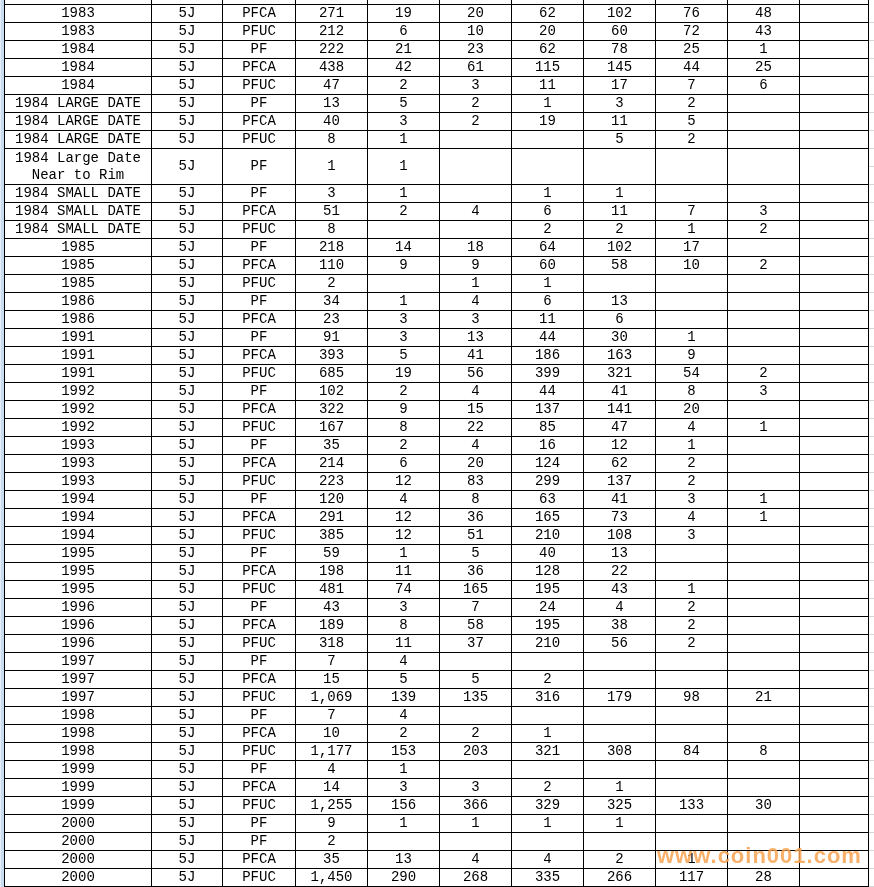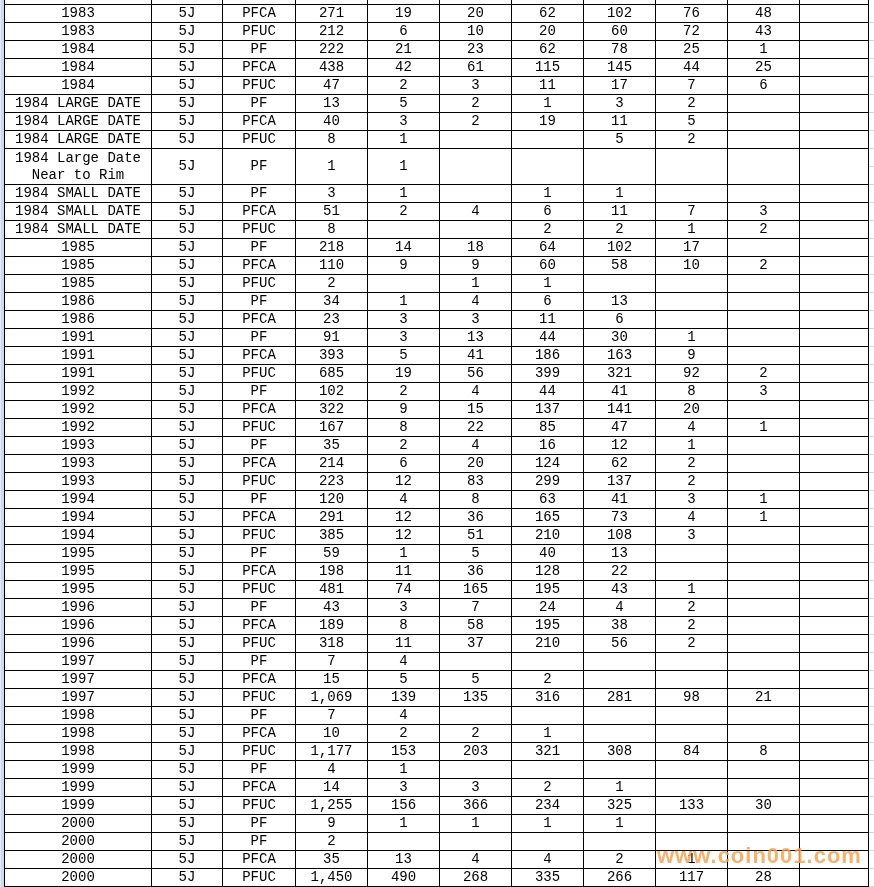--- a/index.html
+++ b/index.html
@@ -318,21 +318,21 @@
           </tr>
           <tr>
             <td>1991</td>
             <td>5J</td>
             <td>PFUC</td>
             <td>685</td>
             <td>19</td>
             <td>56</td>
             <td>399</td>
             <td>321</td>
-            <td>92</td>
+            <td>54</td>
             <td>2</td>
             <td></td>
           </tr>
           <tr>
             <td>1992</td>
             <td>5J</td>
             <td>PF</td>
             <td>102</td>
             <td>2</td>
             <td>4</td>
@@ -551,21 +551,21 @@
             <td></td>
           </tr>
           <tr>
             <td>1997</td>
             <td>5J</td>
             <td>PFUC</td>
             <td>1,069</td>
             <td>139</td>
             <td>135</td>
             <td>316</td>
-            <td>281</td>
+            <td>179</td>
             <td>98</td>
             <td>21</td>
             <td></td>
           </tr>
           <tr>
             <td>1998</td>
             <td>5J</td>
             <td>PF</td>
             <td>7</td>
             <td>4</td>
@@ -628,21 +628,21 @@
             <td></td>
             <td></td>
           </tr>
           <tr>
             <td>1999</td>
             <td>5J</td>
             <td>PFUC</td>
             <td>1,255</td>
             <td>156</td>
             <td>366</td>
-            <td>234</td>
+            <td>329</td>
             <td>325</td>
             <td>133</td>
             <td>30</td>
             <td></td>
           </tr>
           <tr>
             <td>2000</td>
             <td>5J</td>
             <td>PF</td>
             <td>9</td>
@@ -678,21 +678,21 @@
             <td>2</td>
             <td>1</td>
             <td></td>
             <td></td>
           </tr>
           <tr>
             <td>2000</td>
             <td>5J</td>
             <td>PFUC</td>
             <td>1,450</td>
-            <td>490</td>
+            <td>290</td>
             <td>268</td>
             <td>335</td>
             <td>266</td>
             <td>117</td>
             <td>28</td>
             <td></td>
           </tr>
         </tbody>
     </table>
   </div>

